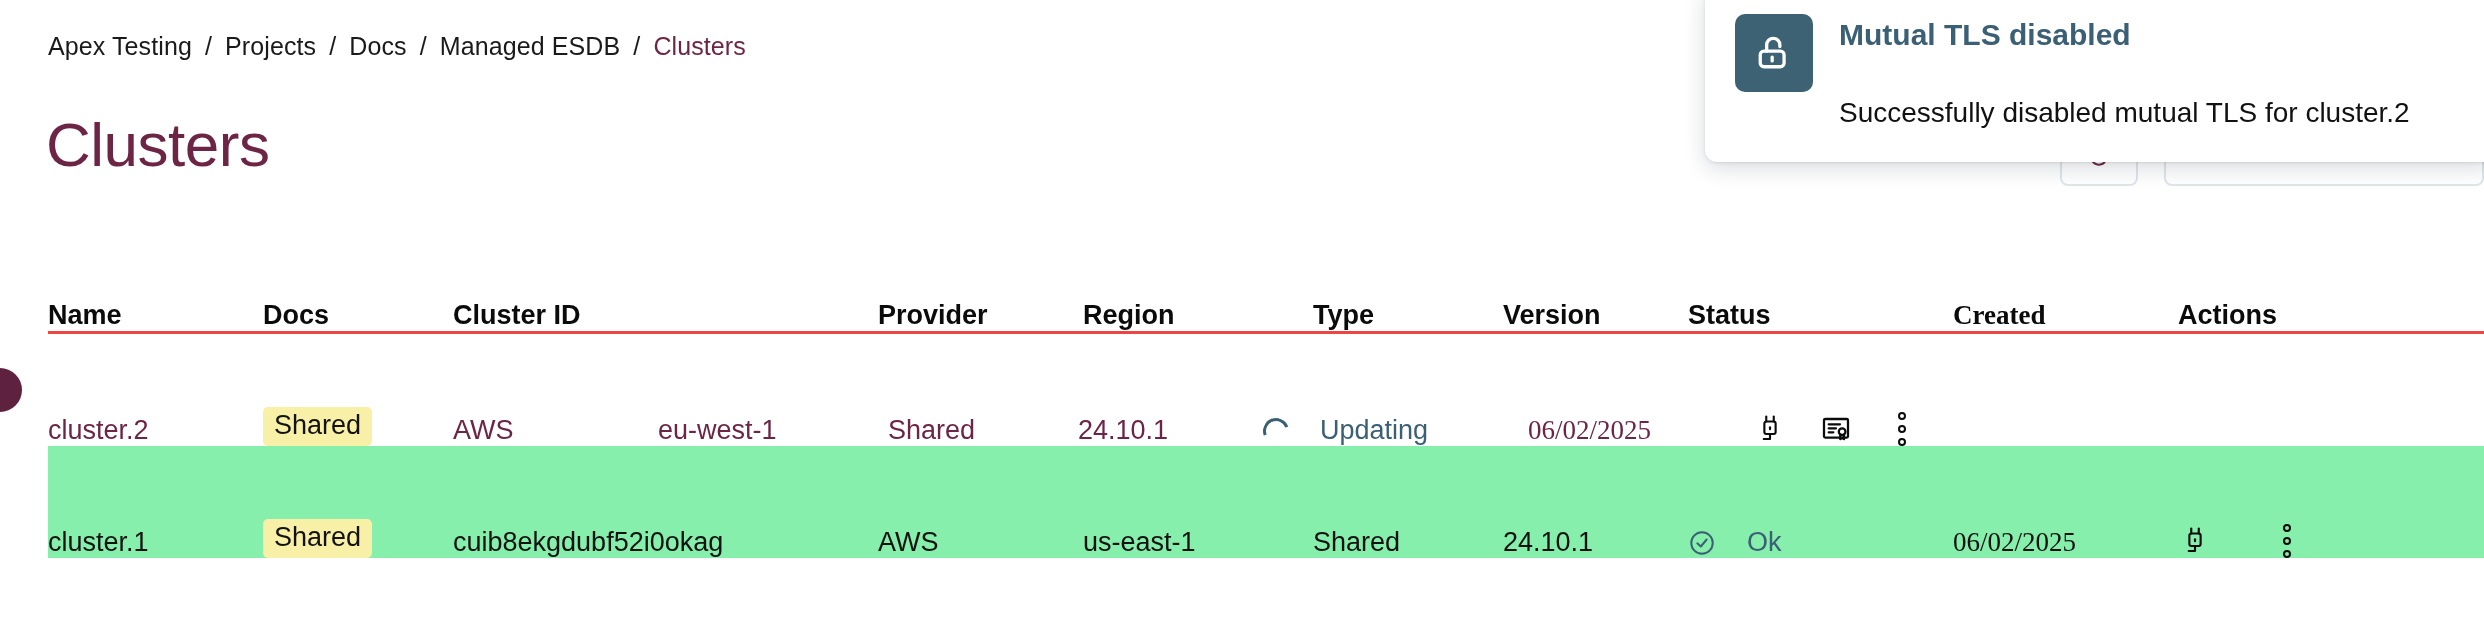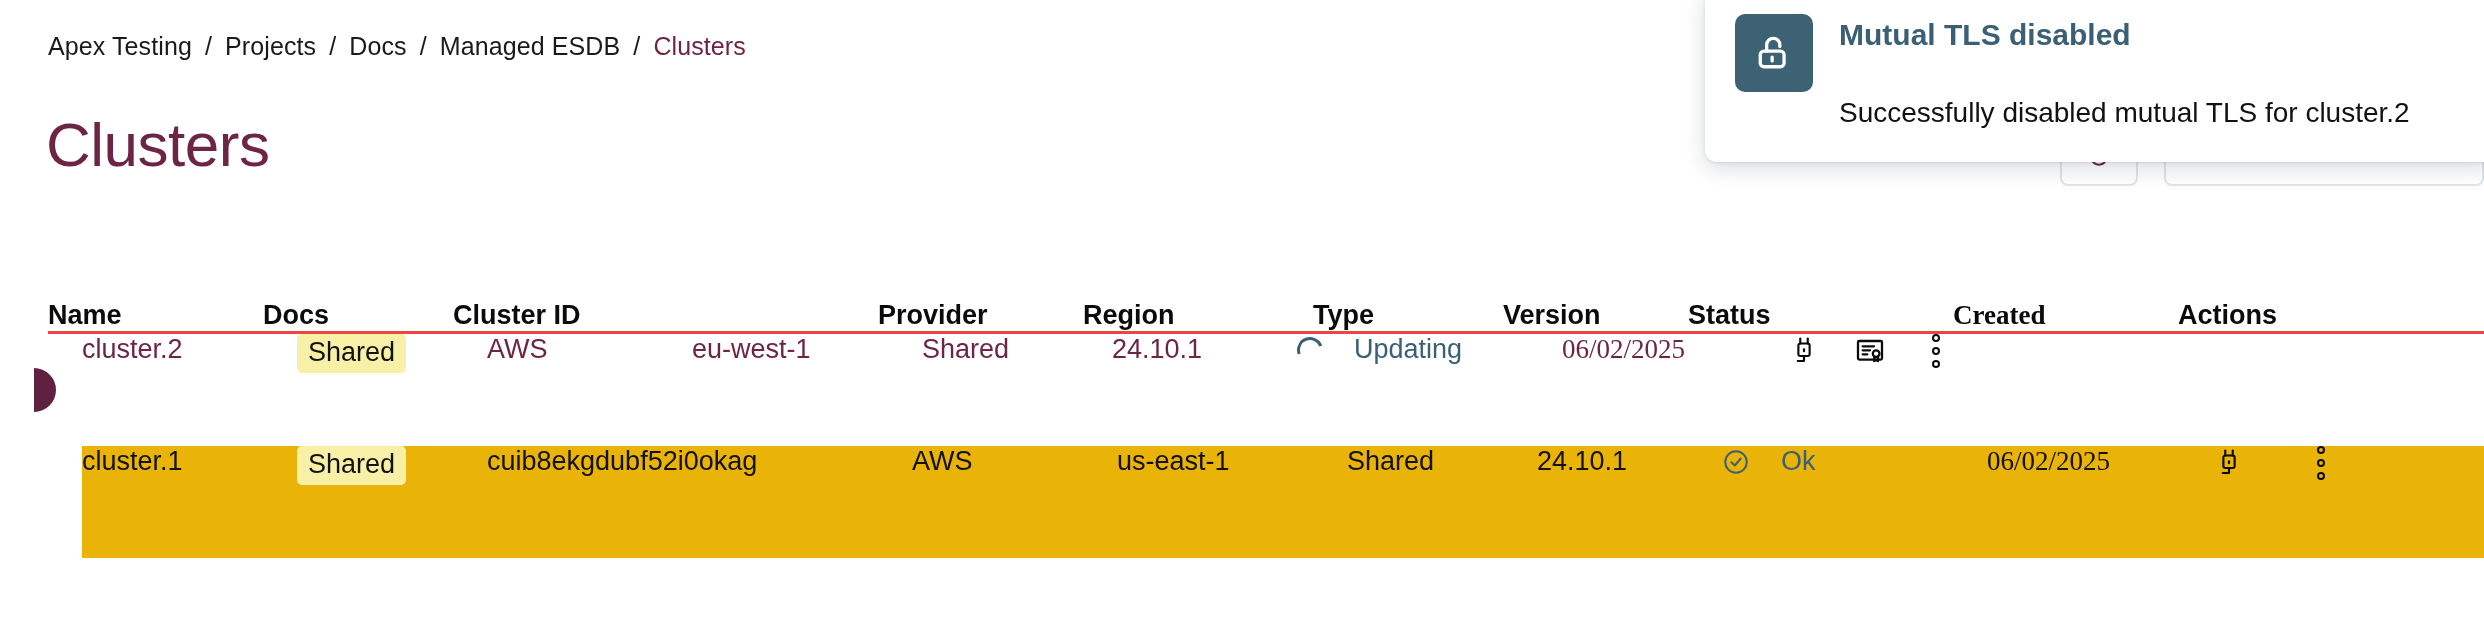--- a/index.html
+++ b/index.html
@@ -81,26 +81,25 @@
     border-bottom: 3px solid #ef4444;
   }
   .th {
     font-size: 27px;
     font-weight: bold;
     color: #0b0b0b;
     white-space: nowrap;
   }
   .row {
     display: flex;
-    align-items: flex-start;
+    align-items: flex-end;
     height: 112px;
     position: relative;
-    margin-left: 34px;
-  }
-  .row.alt { background: #eab308; }
+  }
+  .row.alt { background: #86efac; }
   .td {
     font-size: 27px;
     color: #121212;
     white-space: nowrap;
   }
   .row.active .td { color: #6d2546; }
 
   
   .c-name    { width: 215px; }
   .c-kind    { width: 190px; }

